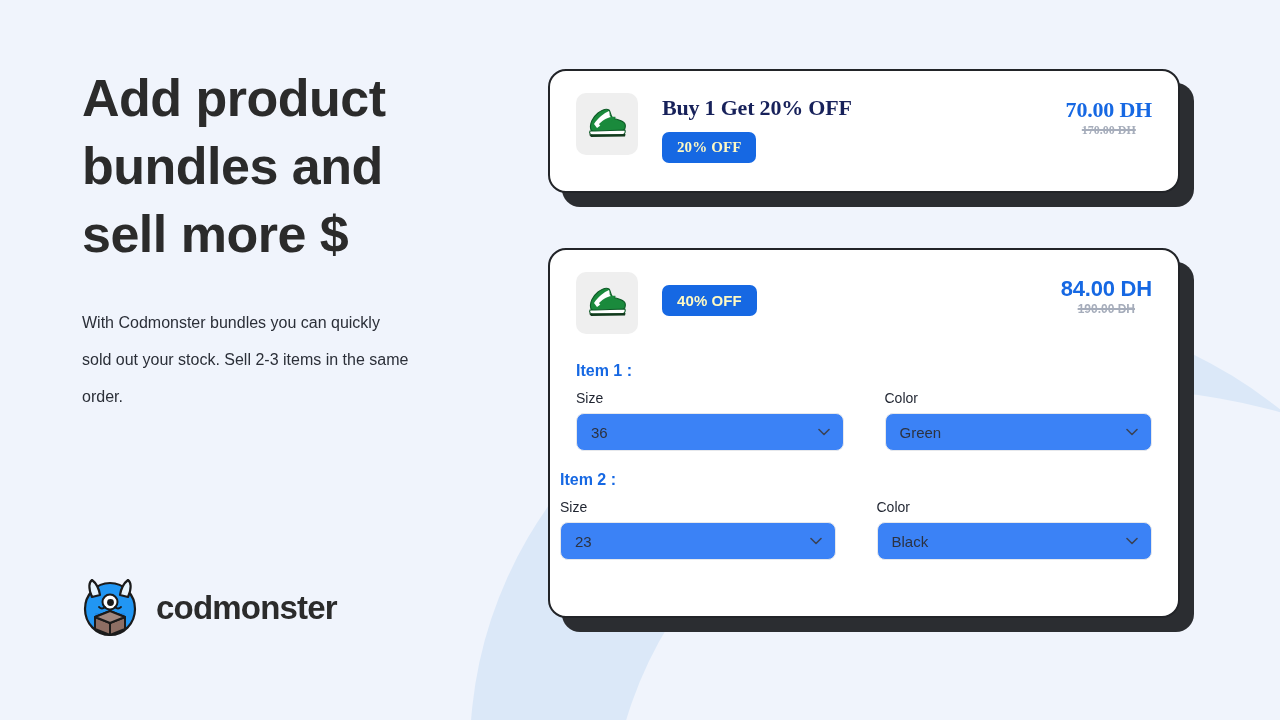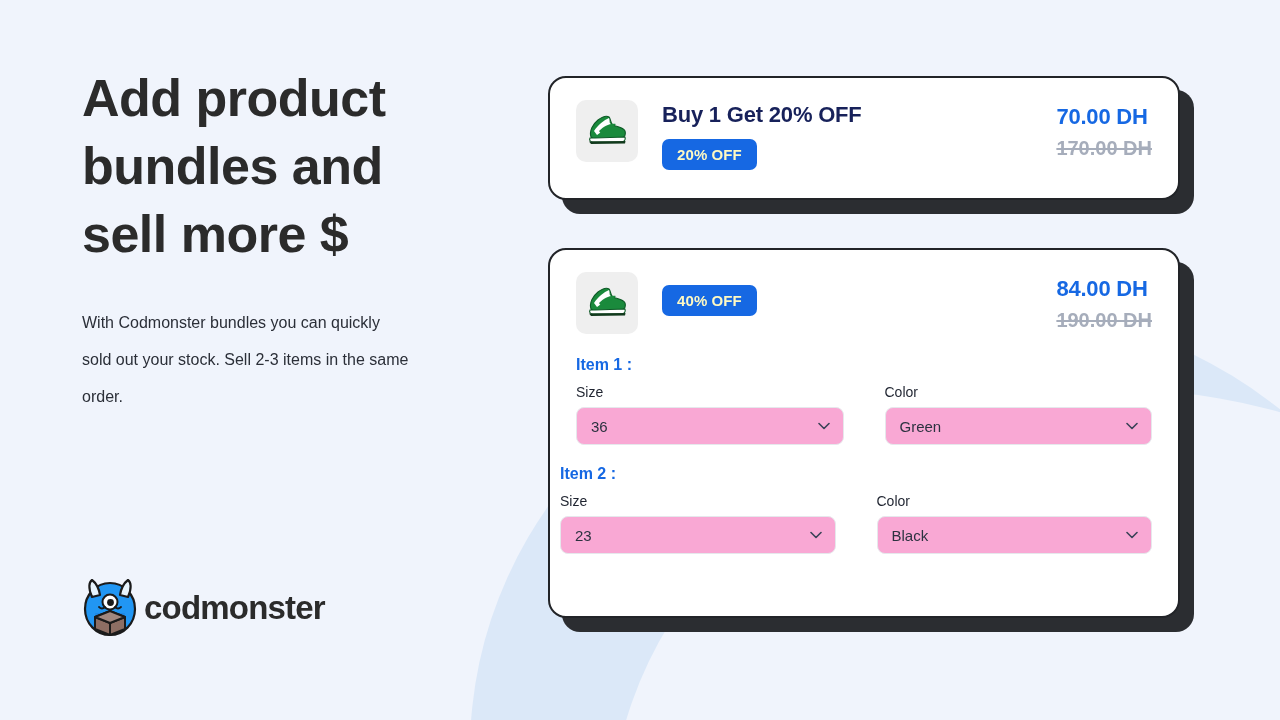--- a/index.html
+++ b/index.html
@@ -47,38 +47,38 @@
     font-size: 16px;
     line-height: 37px;
     color: #2b2f38;
     width: 330px;
   }
 
   
   #logo-row {
     position: absolute;
     left: 82px; top: 575px;
-    display: flex; align-items: center; gap: 6px;
+    display: flex; align-items: center; gap: 18px;
   }
   #logo-wordmark {
     font-size: 33px;
     font-weight: 700;
     letter-spacing: -0.8px;
     color: #2b2b2b;
   }
 
   
   .card {
     position: absolute;
     background: #ffffff;
     border: 2px solid #222428;
     border-radius: 18px;
     box-shadow: 14px 14px 0 0 #2b2d31;
   }
-  #bundle-card-1 { left: 548px; top: 76px;  width: 632px; height: 124px; }
+  #bundle-card-1 { left: 548px; top: 69px;  width: 632px; height: 124px; font-family: Liberation Serif, serif; }
   #bundle-card-2 { left: 548px; top: 248px; width: 632px; height: 370px; }
 
   .card-head {
     display: flex;
     align-items: flex-start;
     padding: 22px 24px 0 26px;
     position: relative;
   }
   .thumb {
     width: 62px; height: 62px;
@@ -102,59 +102,58 @@
     color: #fef9c3;
     font-size: 15px;
     font-weight: 700;
     border-radius: 7px;
     padding: 7px 15px;
     letter-spacing: 0.1px;
   }
   .price-block {
     position: absolute;
     right: 26px; top: 26px;
-    text-align: left;
+    text-align: center;
   }
   .price-new {
     font-size: 22px;
     font-weight: 700;
     color: #1668e3;
     letter-spacing: -0.2px;
   }
   .price-old {
-    margin-top: 7px;
-    font-size: 20px;
+    font-size: 12px;
     font-weight: 700;
     color: #a6adbb;
     text-decoration: line-through;
     text-decoration-thickness: 2px;
   }
 
   
   .item-section { padding: 0 26px; }
-  #item-1-section { margin-top: 22px; }
+  #item-1-section { margin-top: 28px; }
   #item-2-section { margin-top: 20px; padding-left: 10px; }
   .item-heading {
     font-size: 16px;
     font-weight: 700;
     color: #1668e3;
     margin-bottom: 10px;
   }
   .field-row { display: flex; gap: 41px; }
   .field { flex: 1; }
   .field-label {
     font-size: 14px;
     color: #1f2430;
     margin-bottom: 7px;
     display: block;
   }
   .select-box {
     position: relative;
     height: 38px;
-    background: #f9a8d4;
+    background: #3b82f6;
     border: 1px solid #e6e8ec;
     border-radius: 8px;
     display: flex;
     align-items: center;
     padding: 0 14px;
   }
   .select-value {
     font-size: 15px;
     color: #2c3240;
   }

